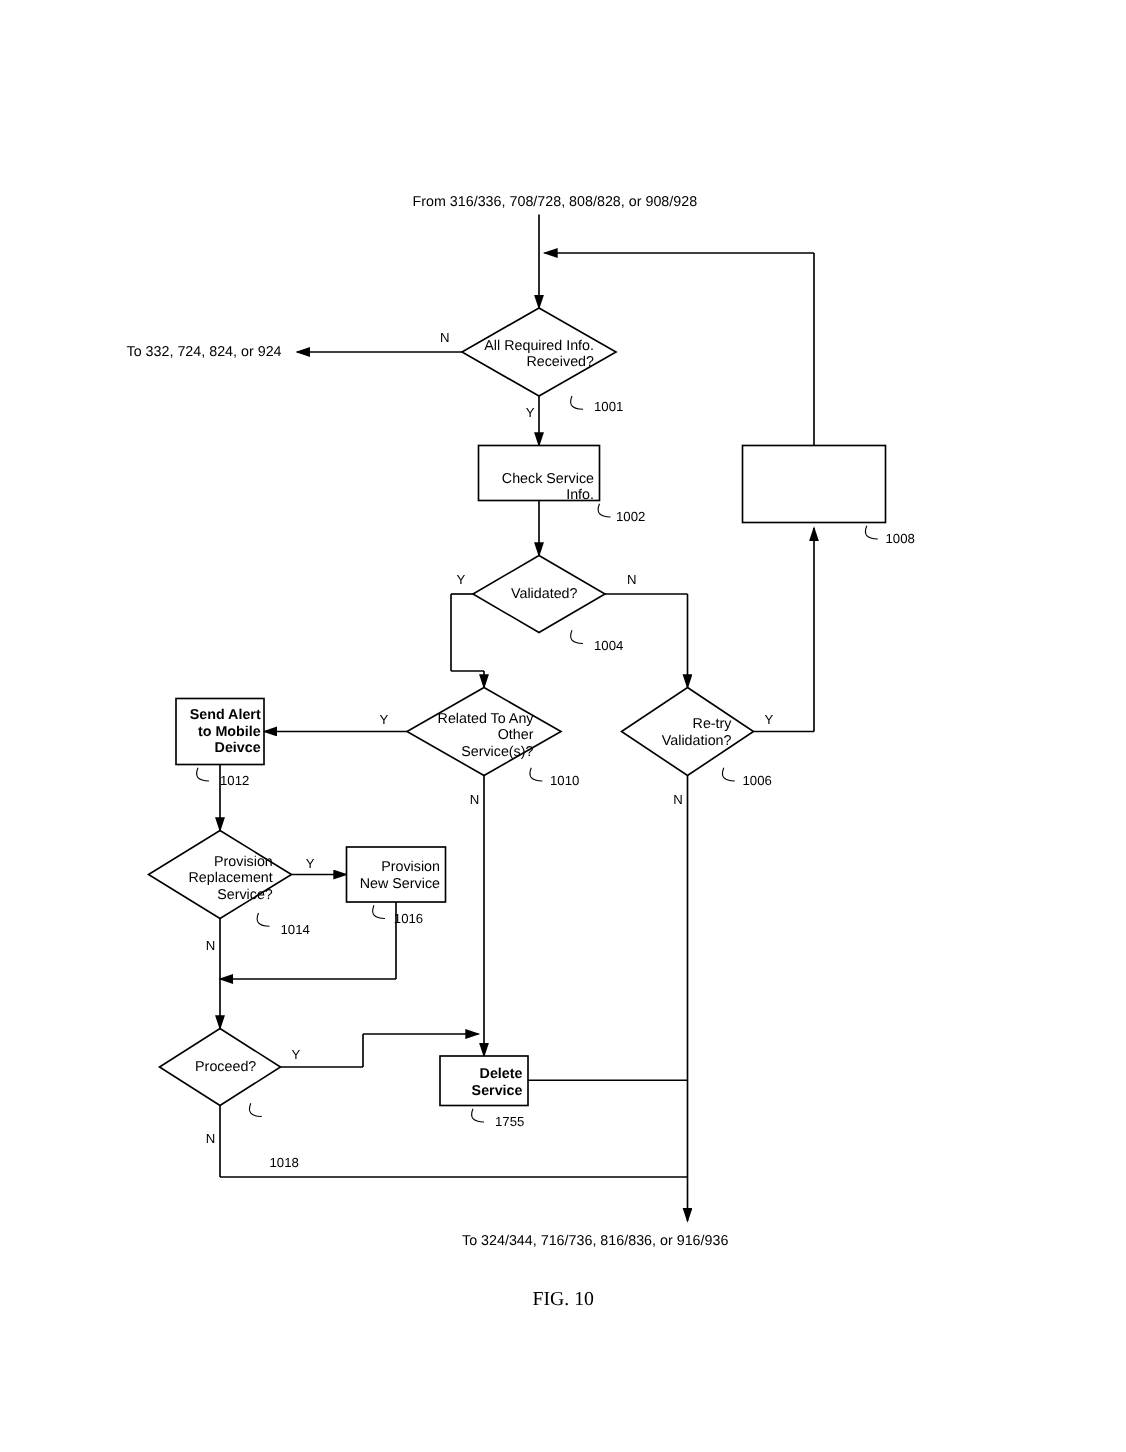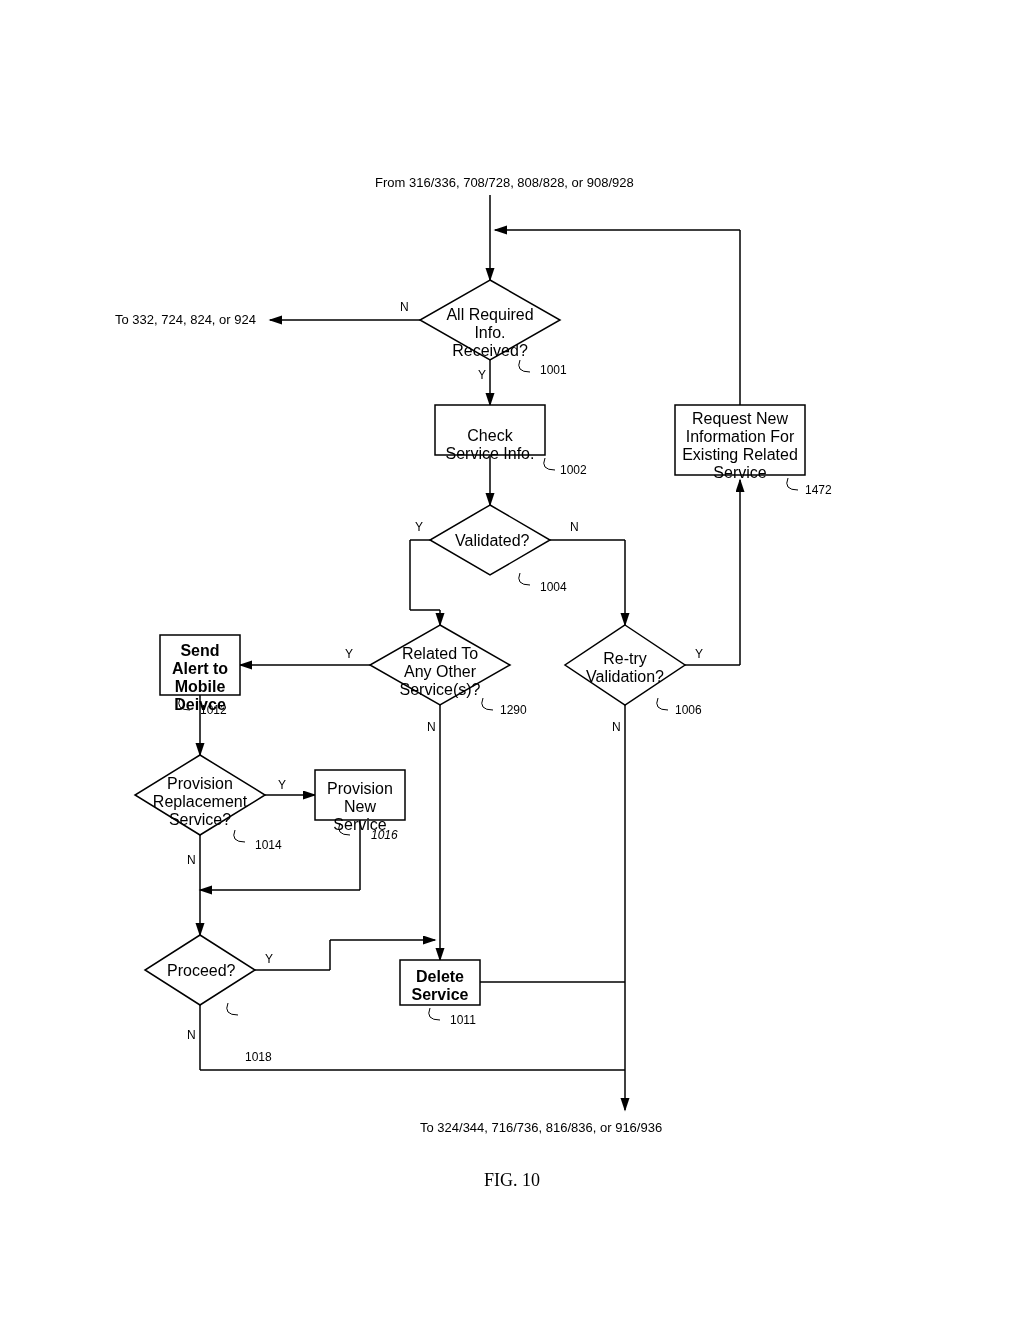--- a/index.html
+++ b/index.html
@@ -29,22 +29,22 @@
   }
   .fig-caption {
     position: absolute;
     left: 50%;
     transform: translateX(-50%);
     font-size: 18px;
   }
   svg { position: absolute; }
   .node-text {
     font-family: Arial, Helvetica, sans-serif;
-    font-size: 16px;
-    text-align: center;
+    font-size: 13px;
+    text-align: right;
   }
   .ref-text {
     font-family: Arial, Helvetica, sans-serif;
     font-size: 13px;
   }
   .small-label {
     font-family: Arial, Helvetica, sans-serif;
     font-size: 12px;
   }
 </style>
@@ -153,54 +153,53 @@
   <div class="ref-text" style="position:absolute; top:312px; left:115px;">To 332, 724, 824, or 924</div>
 
   <div class="node-text" style="position:absolute; top:306px; left:440px; width:100px;">All Required Info. Received?</div>
   <div class="small-label" style="position:absolute; top:363px; left:540px;">1001</div>
   <div class="small-label" style="position:absolute; top:300px; left:400px;">N</div>
   <div class="small-label" style="position:absolute; top:368px; left:478px;">Y</div>
 
   <div class="node-text" style="position:absolute; top:427px; left:440px; width:100px;">Check Service Info.</div>
   <div class="small-label" style="position:absolute; top:463px; left:560px;">1002</div>
 
-  <div class="node-text" style="position:absolute; top:410px; left:680px; width:120px;">Request New Information For Existing Related Service</div>
-  <div class="small-label" style="position:absolute; top:483px; left:805px;">1472</div>
+  <div class="small-label" style="position:absolute; top:483px; left:805px;">1008</div>
 
   <div class="node-text" style="position:absolute; top:532px; left:455px; width:70px;">Validated?</div>
   <div class="small-label" style="position:absolute; top:580px; left:540px;">1004</div>
   <div class="small-label" style="position:absolute; top:520px; left:415px;">Y</div>
   <div class="small-label" style="position:absolute; top:520px; left:570px;">N</div>
 
   <div class="node-text" style="position:absolute; top:645px; left:395px; width:90px;">Related To Any Other Service(s)?</div>
-  <div class="small-label" style="position:absolute; top:703px; left:500px;">1290</div>
+  <div class="small-label" style="position:absolute; top:703px; left:500px;">1010</div>
   <div class="small-label" style="position:absolute; top:647px; left:345px;">Y</div>
   <div class="small-label" style="position:absolute; top:720px; left:427px;">N</div>
 
   <div class="node-text" style="position:absolute; top:650px; left:585px; width:80px;">Re-try Validation?</div>
   <div class="small-label" style="position:absolute; top:703px; left:675px;">1006</div>
   <div class="small-label" style="position:absolute; top:647px; left:695px;">Y</div>
   <div class="small-label" style="position:absolute; top:720px; left:612px;">N</div>
 
   <div class="node-text" style="position:absolute; top:642px; left:163px; width:74px;font-weight:bold;">Send Alert to Mobile Deivce</div>
   <div class="small-label" style="position:absolute; top:703px; left:200px;">1012</div>
 
   <div class="node-text" style="position:absolute; top:775px; left:152px; width:96px;">Provision Replacement Service?</div>
   <div class="small-label" style="position:absolute; top:838px; left:255px;">1014</div>
   <div class="small-label" style="position:absolute; top:778px; left:278px;">Y</div>
   <div class="small-label" style="position:absolute; top:853px; left:187px;">N</div>
 
   <div class="node-text" style="position:absolute; top:780px; left:320px; width:80px;">Provision New Service</div>
-  <div class="small-label" style="position:absolute; top:828px; left:371px;font-style:italic;">1016</div>
+  <div class="small-label" style="position:absolute; top:828px; left:358px;">1016</div>
 
   <div class="node-text" style="position:absolute; top:962px; left:167px; width:66px;">Proceed?</div>
   <div class="small-label" style="position:absolute; top:1050px; left:245px;">1018</div>
   <div class="small-label" style="position:absolute; top:952px; left:265px;">Y</div>
   <div class="small-label" style="position:absolute; top:1028px; left:187px;">N</div>
 
   <div class="node-text" style="position:absolute; top:968px; left:405px; width:70px;font-weight:bold;">Delete Service</div>
-  <div class="small-label" style="position:absolute; top:1013px; left:450px;">1011</div>
+  <div class="small-label" style="position:absolute; top:1013px; left:450px;">1755</div>
 
   <div class="ref-text" style="position:absolute; top:1120px; left:420px;">To 324/344, 716/736, 816/836, or 916/936</div>
 
   <div class="fig-caption" style="top:1170px;">FIG. 10</div>
 
 </div>
 
 </body></html>

